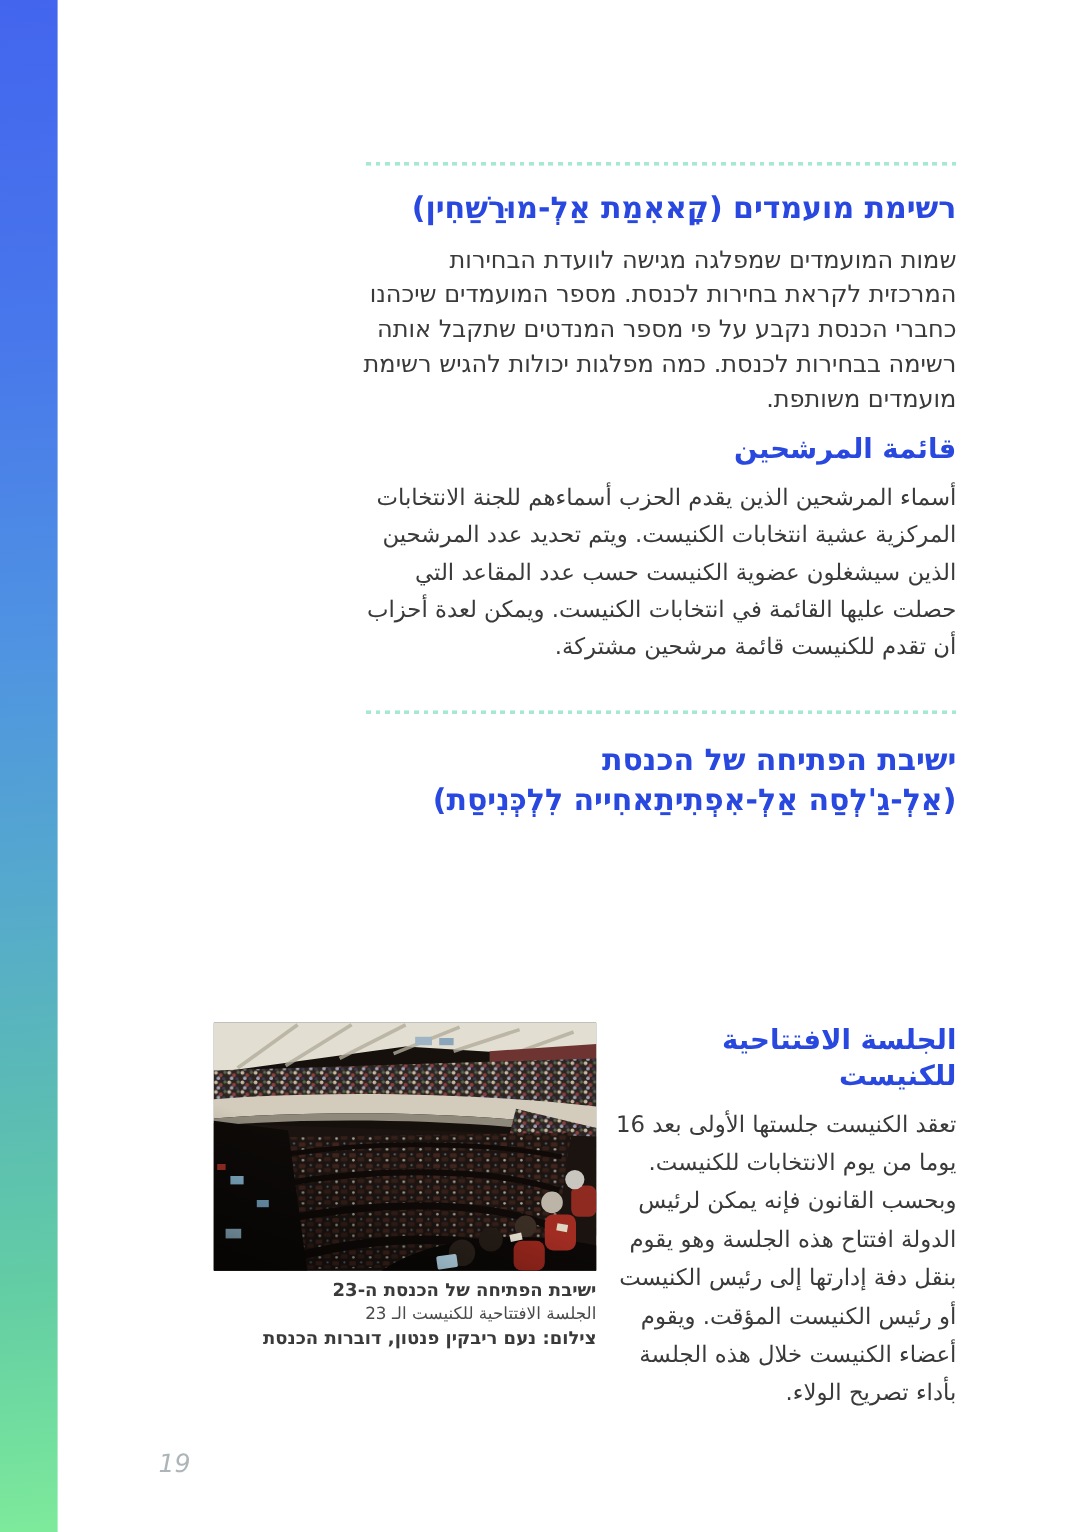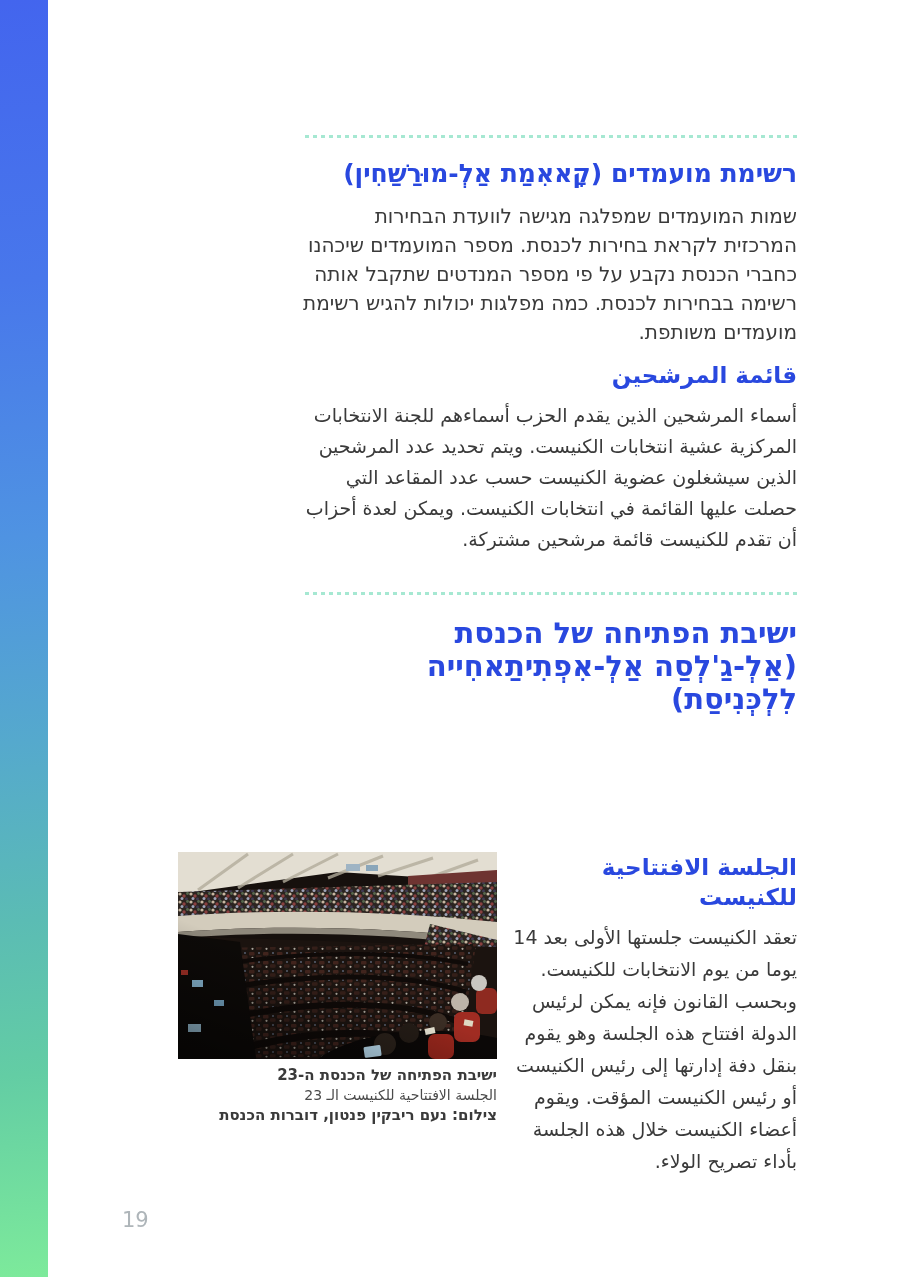--- a/index.html
+++ b/index.html
@@ -28,37 +28,37 @@
 
   #sec-candidates-he{top:158px}
   #sec-candidates-he h2{font-size:25px;line-height:32px;margin-bottom:12px}
   #sec-candidates-he p{font-size:20px;line-height:29px}
 
   #sec-candidates-ar{top:360px}
   #sec-candidates-ar h2{font-size:23px;line-height:30px;margin-bottom:10px}
   #sec-candidates-ar p{font-size:19px;line-height:31px}
 
   #sec-opening-he{top:617px}
-  #sec-opening-he h2{font-size:29px;line-height:33px;margin-bottom:10px}
+  #sec-opening-he h2{font-size:25px;line-height:33px;margin-bottom:10px}
   #sec-opening-he p{font-size:20px;line-height:29px}
 
   #sec-opening-ar{top:852px;width:294px}
   #sec-opening-ar h2{font-size:23px;line-height:30px;margin-bottom:9px}
   #sec-opening-ar p{font-size:19px;line-height:32px}
 
   figure.photo{position:absolute;left:178px;top:852px;width:319px;margin:0}
   figure.photo svg{display:block;width:319px;height:207px}
   figcaption{margin-top:6px;direction:rtl;}
   .cap-he{font-size:15px;line-height:20px;font-weight:bold;color:#3a3a3a}
   .cap-ar{font-size:14px;line-height:20px;color:#4a4a4a}
   .cap-credit{font-size:15px;line-height:20px;font-weight:bold;color:#3a3a3a}
 
   .page-num{
-    position:absolute;left:122px;top:1208px;
-    font-size:21px;color:#aeb5b9;
+    position:absolute;left:132px;top:1208px;
+    font-size:21px;font-style:italic;color:#aeb5b9;
   }
 </style>
 </head>
 <body>
 
 <div class="side-bar"></div>
 
 <div class="divider" id="divider-top"></div>
 <div class="divider" id="divider-mid"></div>
 
@@ -71,21 +71,21 @@
   <h2>قائمة المرشحين</h2>
   <p>أسماء المرشحين الذين يقدم الحزب أسماءهم للجنة الانتخابات المركزية عشية انتخابات الكنيست. ويتم تحديد عدد المرشحين الذين سيشغلون عضوية الكنيست حسب عدد المقاعد التي حصلت عليها القائمة في انتخابات الكنيست. ويمكن لعدة أحزاب أن تقدم للكنيست قائمة مرشحين مشتركة.</p>
 </section>
 
 <section class="sec" id="sec-opening-he" dir="rtl">
   <h2><span>ישיבת הפתיחה של הכנסת</span><br><span>(אַלְ-גַ'לְסַה אַלְ-אִפְתִיתַאחִייה לִלְכְּנִיסַת)</span></h2>
 </section>
 
 <section class="sec" id="sec-opening-ar" dir="rtl">
   <h2>الجلسة الافتتاحية للكنيست</h2>
-  <p>تعقد الكنيست جلستها الأولى بعد 14 يوما من يوم الانتخابات للكنيست. وبحسب القانون فإنه يمكن لرئيس الدولة افتتاح هذه الجلسة وهو يقوم بنقل دفة إدارتها إلى رئيس الكنيست أو رئيس الكنيست المؤقت. ويقوم أعضاء الكنيست خلال هذه الجلسة بأداء تصريح الولاء.</p>
+  <p>تعقد الكنيست جلستها الأولى بعد 16 يوما من يوم الانتخابات للكنيست. وبحسب القانون فإنه يمكن لرئيس الدولة افتتاح هذه الجلسة وهو يقوم بنقل دفة إدارتها إلى رئيس الكنيست أو رئيس الكنيست المؤقت. ويقوم أعضاء الكنيست خلال هذه الجلسة بأداء تصريح الولاء.</p>
 </section>
 
 <figure class="photo">
   <svg viewBox="0 0 319 207" preserveAspectRatio="none" aria-hidden="true">
     <defs>
       <pattern id="crowd" width="11" height="8" patternUnits="userSpaceOnUse">
         <rect width="11" height="8" fill="#2b2420"></rect>
         <circle cx="2" cy="2" r="1.6" fill="#c9b8a2"></circle>
         <circle cx="6" cy="4" r="1.7" fill="#8a4040"></circle>
         <circle cx="9.5" cy="1.5" r="1.4" fill="#57684e"></circle>

